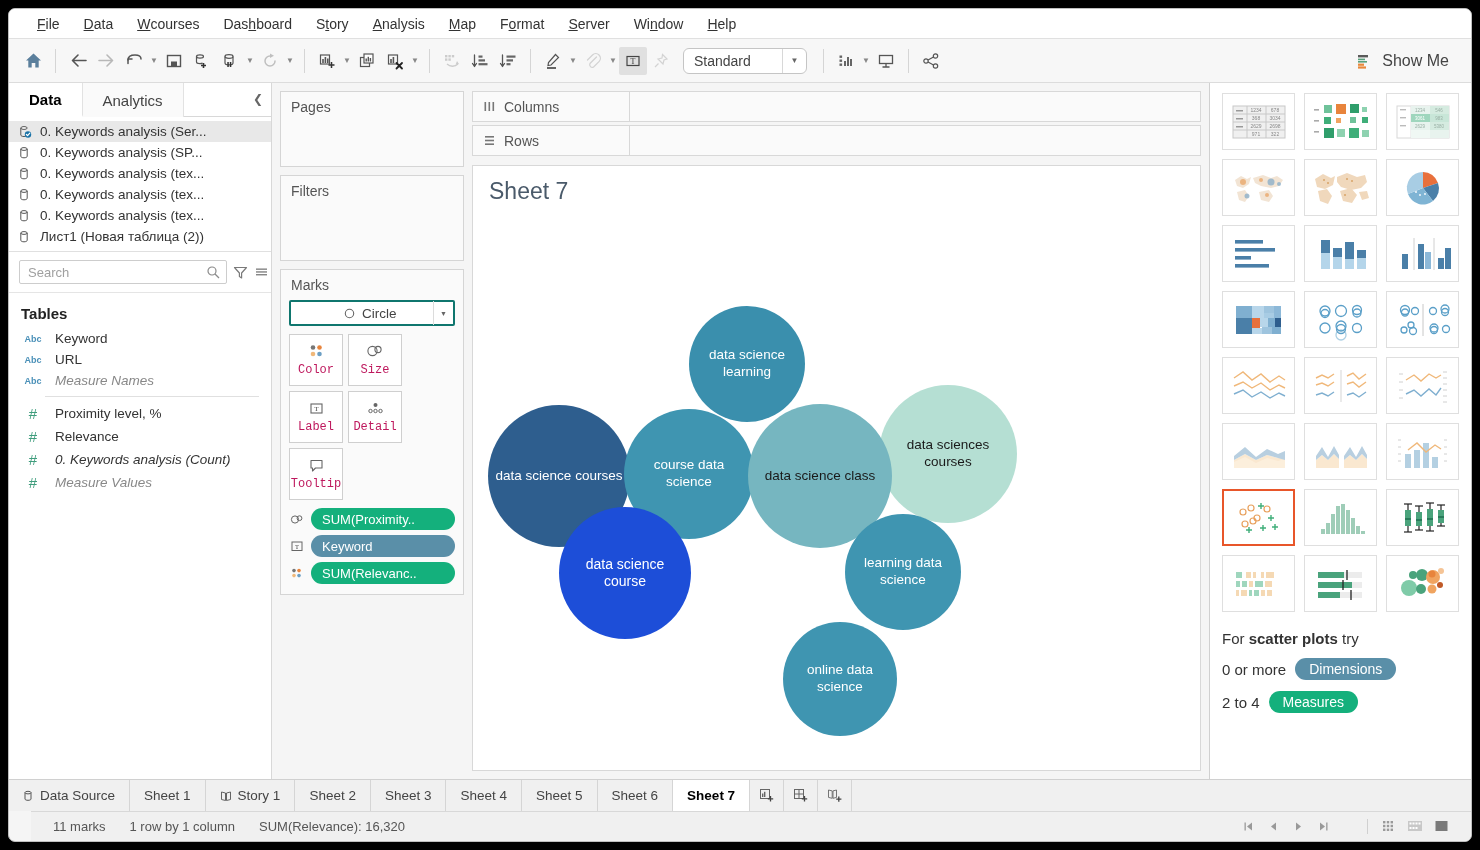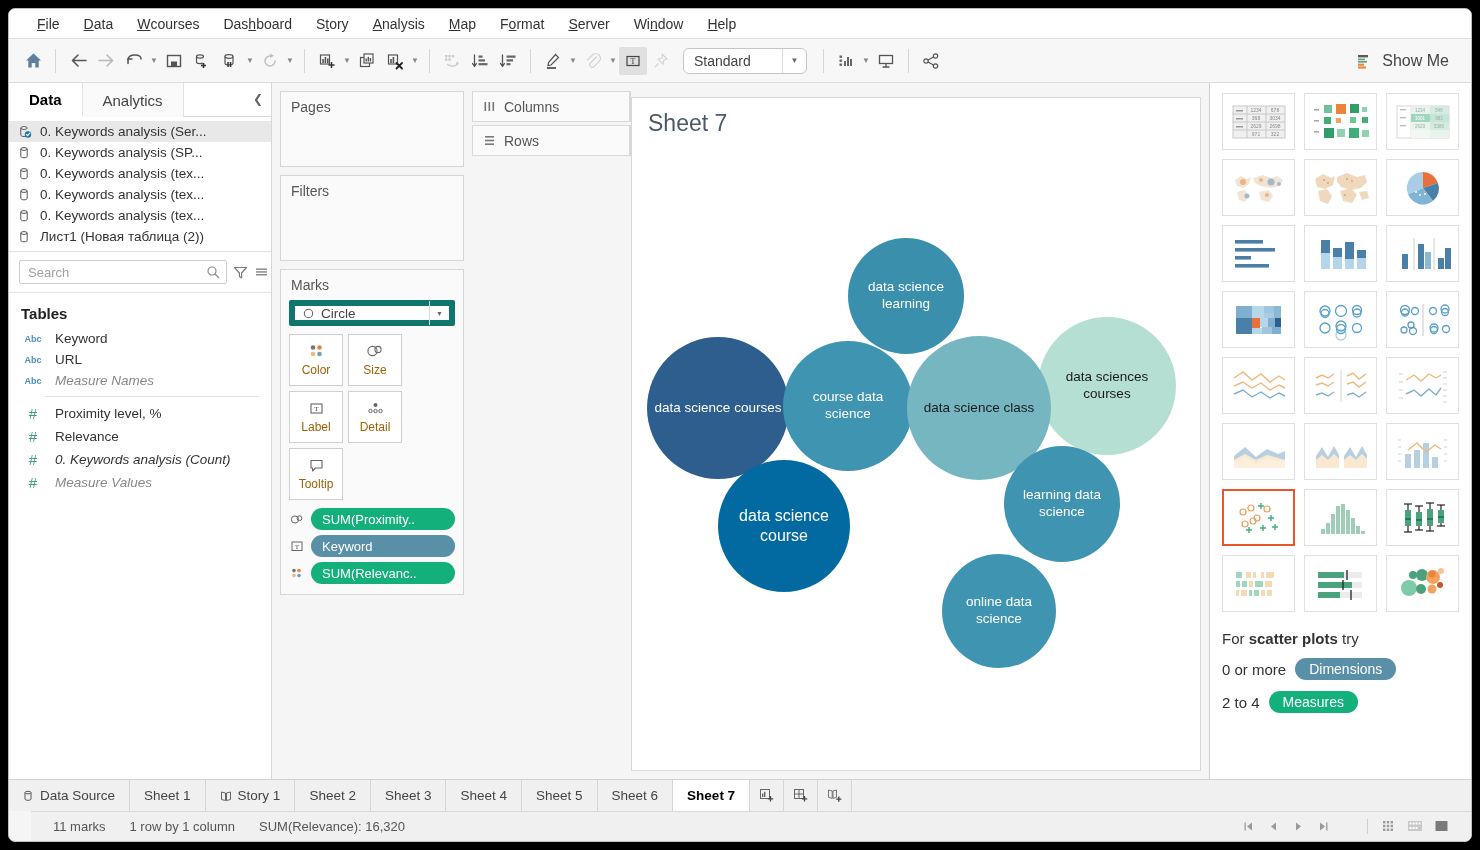--- a/index.html
+++ b/index.html
@@ -119,49 +119,49 @@
   .cards {
     width:200px; flex:0 0 200px; background:#f5f5f5; padding:8px;
     display:flex; flex-direction:column; gap:8px;
   }
   .card { background:#fafafa; border:1px solid #d5d5d5; }
   .card-title { font-size:14px; color:#555; padding:7px 10px 5px; }
   .card.pages { height:76px; }
   .card.filters { height:86px; }
   .card.marks { flex:0 0 auto; padding-bottom:10px; }
   .marks-select {
-    margin:2px 8px 8px; height:26px; border:6px solid #0f766e; background:#fff;
-    display:flex; align-items:center; border-radius:2px;
+    margin:2px 8px 8px; height:26px; border:2px solid #0f766e; background:#fff;
+    display:flex; align-items:center; border-radius:2px;padding-left:45px;
   }
   .marks-select .ms-lbl { flex:1; padding-left:8px; font-size:13.5px; color:#444;
     display:flex; align-items:center; gap:7px; }
   .marks-select .ms-arrow {
     width:20px; height:24px; border-left:1px solid #dcdcdc; display:flex;
     align-items:center; justify-content:center; font-size:7px; color:#666;
   }
   .shelf-grid { display:flex; flex-wrap:wrap; gap:5px; padding:0 8px; }
   .shelf-btn {
     width:54px; height:52px; border:1px solid #cfcfcf; background:#fff;
     display:flex; flex-direction:column; align-items:center; justify-content:center;
     gap:3px; cursor:default;
   }
-  .shelf-btn .sb-label { font-size:12px; color:#a16207; }
+  .shelf-btn .sb-label { font-size:12px; color:#be185d;font-family:Liberation Mono, monospace; }
   .pills { padding:8px 8px 0; display:flex; flex-direction:column; gap:5px; }
   .pill-row { display:flex; align-items:center; gap:6px; }
   .pill-icon { width:16px; display:flex; align-items:center; justify-content:center; color:#666; }
   .pill {
     flex:1; height:22px; border-radius:11px; display:flex; align-items:center;
     padding:0 11px; font-size:13px; color:#fff; cursor:default;
     white-space:nowrap; overflow:hidden;
   }
   .pill.green { background:#14b07c; }
   .pill.blue  { background:#5a8fa8; }
 
   
-  .view { flex:1; display:flex; flex-direction:row; min-width:0; background:#f5f5f5; padding:8px 8px 8px 0; }
+  .view { flex:1; display:flex; flex-direction:column; min-width:0; background:#f5f5f5; padding:8px 8px 8px 0; }
   .shelves { }
   .shelf-line { display:flex; height:31px; margin-bottom:3px; }
   .shelf-label {
     width:158px; flex:0 0 158px; background:#fafafa; border:1px solid #d8d8d8;
     display:flex; align-items:center; gap:8px; padding-left:10px;
     font-size:14px; color:#555;
   }
   .shelf-drop { flex:1; background:#fafafa; border:1px solid #d8d8d8; border-left:none; }
   .canvas {
     flex:1; background:#fff; border:1px solid #d8d8d8; margin-top:6px;
@@ -698,21 +698,21 @@
             </div>
             <div class="bubble" style="left: 15px; top: 239px; width: 142px; height: 142px; background: rgb(46, 94, 142); color: rgb(255, 255, 255); font-size: 13.5px;">
               <span>data science courses</span>
             </div>
             <div class="bubble" style="left: 151px; top: 243px; width: 130px; height: 130px; background: rgb(63, 149, 177); color: rgb(255, 255, 255); font-size: 13.5px;">
               <span>course data science</span>
             </div>
             <div class="bubble" style="left: 275px; top: 238px; width: 144px; height: 144px; background: rgb(118, 182, 192); color: rgb(26, 26, 26); font-size: 13.5px;">
               <span>data science class</span>
             </div>
-            <div class="bubble" style="left: 86px; top: 362px; width: 132px; height: 132px; background: #0369a1; color: rgb(255, 255, 255); font-size: 16px;">
+            <div class="bubble" style="left: 86px; top: 341px; width: 132px; height: 132px; background: #1d4ed8; color: rgb(255, 255, 255); font-size: 14px;">
               <span>data science course</span>
             </div>
             <div class="bubble" style="left: 372px; top: 348px; width: 116px; height: 116px; background: rgb(63, 149, 177); color: rgb(255, 255, 255); font-size: 13.5px;">
               <span>learning data science</span>
             </div>
             <div class="bubble" style="left: 310px; top: 456px; width: 114px; height: 114px; background: rgb(63, 149, 177); color: rgb(255, 255, 255); font-size: 13.5px;">
               <span>online data science</span>
             </div>
           </div>
       </div>

